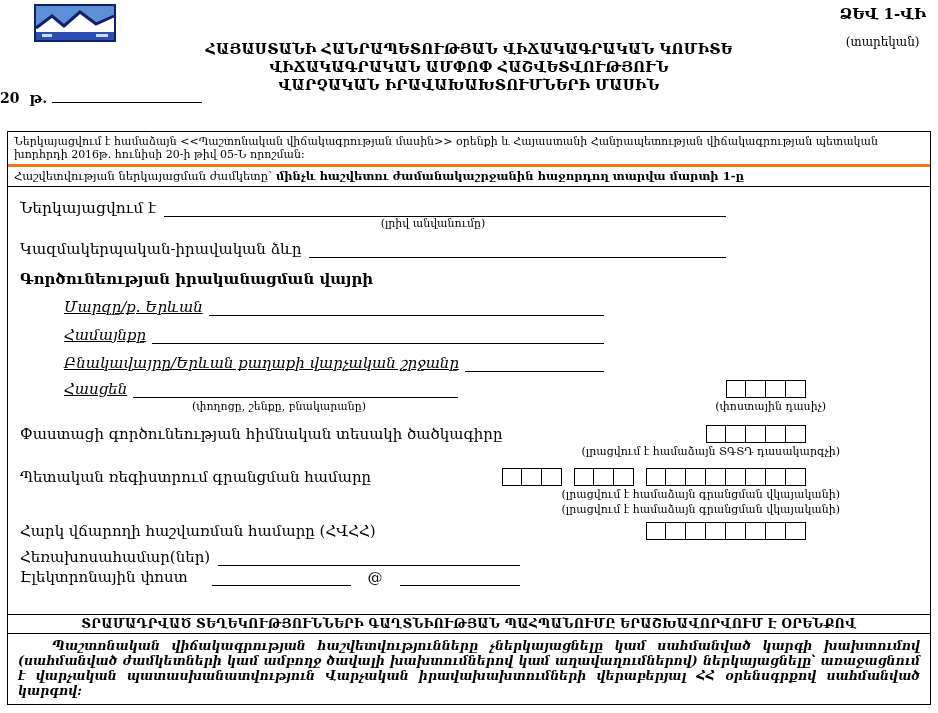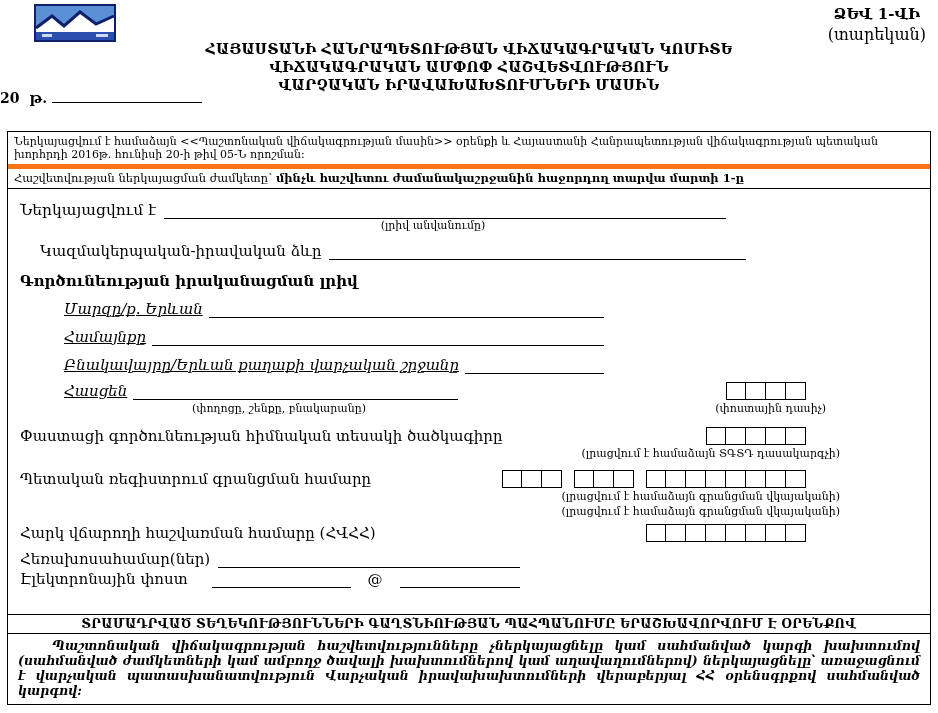--- a/index.html
+++ b/index.html
@@ -3,47 +3,47 @@
 <meta charset="utf-8">
 <style>
   html,body{margin:0;padding:0;background:#fff;}
   body{width:938px;height:713px;font-family:"DejaVu Serif","DejaVu Sans",serif;color:#000;}
   .page{position:relative;width:938px;height:713px;overflow:hidden;}
 
   
   .logo{position:absolute;left:34px;top:4px;width:82px;height:38px;}
   .code-wrap{position:absolute;right:12px;top:5px;text-align:center;}
   .form-code{font-weight:bold;font-size:15px;}
-  .form-period{font-size:16px;margin-top:2px;}
+  .form-period{font-size:12px;margin-top:12px;}
   .titles{position:absolute;left:0;top:40px;width:100%;text-align:center;}
   .title{font-weight:bold;font-size:14px;line-height:18px;letter-spacing:.2px;}
   .year-row{position:absolute;left:0;top:88px;width:100%;text-align:left;font-size:14px;}
   .year-row .b{font-weight:bold;}
   .year-gap{display:inline-block;width:10px;}
   .year-line{display:inline-block;width:150px;height:14px;border-bottom:1px solid #000;vertical-align:baseline;}
 
   
   .main-box{position:absolute;left:7px;top:131px;width:924px;height:574px;border:1px solid #000;box-sizing:border-box;display:flex;flex-direction:column;}
-  .legal{font-size:11px;line-height:13px;padding:3px 6px;border-bottom:5px solid #f97316;}
+  .legal{font-size:11px;line-height:13px;padding:3px 6px;border-bottom:3px solid #f97316;}
   .deadline{font-size:11.5px;padding:2px 6px 3px 6px;border-bottom:1px solid #000;}
   .deadline .b{font-weight:bold;}
 
   .body{flex:1;padding:6px 12px 0 12px;font-size:15px;}
   .row{display:flex;align-items:flex-end;}
   .fill{display:inline-block;border-bottom:1px solid #000;height:15px;}
   .grow{flex:1;}
   .lbl{white-space:nowrap;}
   .it{font-style:italic;text-decoration:underline;}
   .bold{font-weight:bold;}
   .hint{font-size:11px;line-height:13px;}
 
   .r-submit{margin-top:6px;width:706px;}
   .r-submit .lbl{font-size:15.5px;margin-right:8px;}
   .h-submit{width:706px;text-align:center;padding-left:120px;box-sizing:border-box;}
-  .r-legalform{margin-top:10px;width:706px;margin-left:20px;}
+  .r-legalform{margin-top:10px;width:706px;}
   .r-legalform .lbl{margin-right:8px;}
   .r-sect{margin-top:12px;font-size:15px;}
   .row-ind{margin-left:44px;width:540px;margin-top:10px;}
   .row-ind .lbl{margin-right:6px;}
   .r-address{margin-top:8px;align-items:flex-end;}
   .addr-left{display:flex;align-items:flex-end;width:438px;}
   .addr-left .lbl{margin-left:44px;margin-right:6px;}
   .r-addrhints{display:flex;margin-top:2px;}
   .ah-left{width:438px;text-align:center;padding-left:80px;box-sizing:border-box;}
   .ah-right{margin-left:auto;margin-right:92px;}
@@ -116,21 +116,21 @@
         <span class="lbl">Ներկայացվում է</span>
         <span class="fill grow"></span>
       </div>
       <div class="hint h-submit">(լրիվ անվանումը)</div>
 
       <div class="row r-legalform">
         <span class="lbl">Կազմակերպական-իրավական ձևը</span>
         <span class="fill grow"></span>
       </div>
 
-      <div class="r-sect bold">Գործունեության իրականացման լրիվ</div>
+      <div class="r-sect bold">Գործունեության իրականացման վայրի</div>
 
       <div class="row row-ind">
         <span class="lbl it">Մարզը/ք. Երևան</span>
         <span class="fill grow"></span>
       </div>
 
       <div class="row row-ind">
         <span class="lbl it">Համայնքը</span>
         <span class="fill grow"></span>
       </div>

